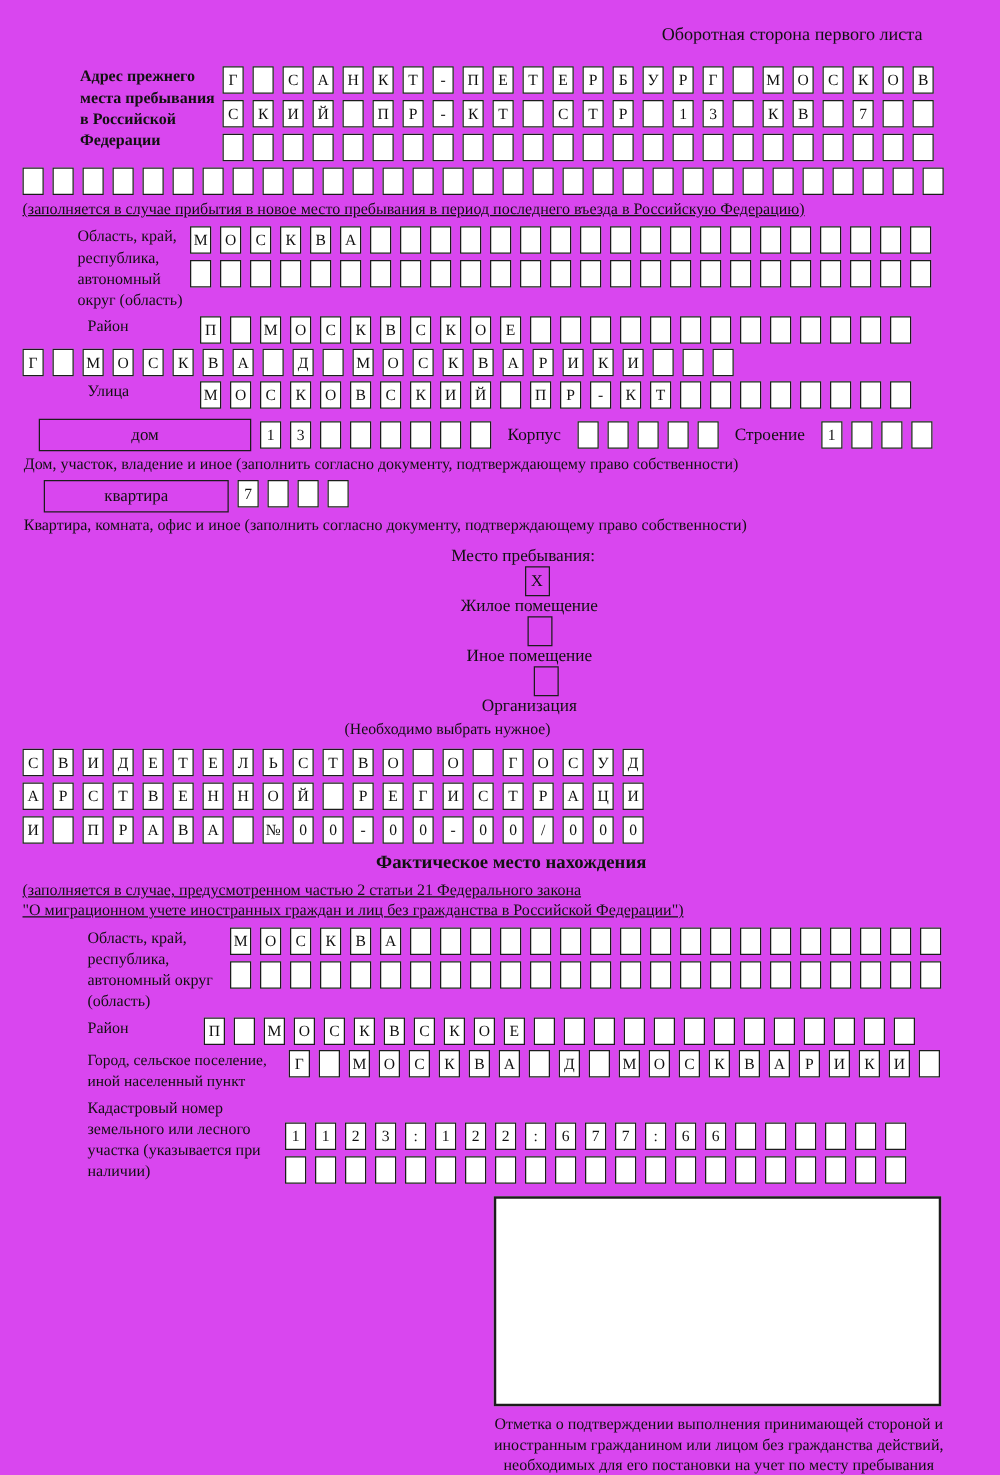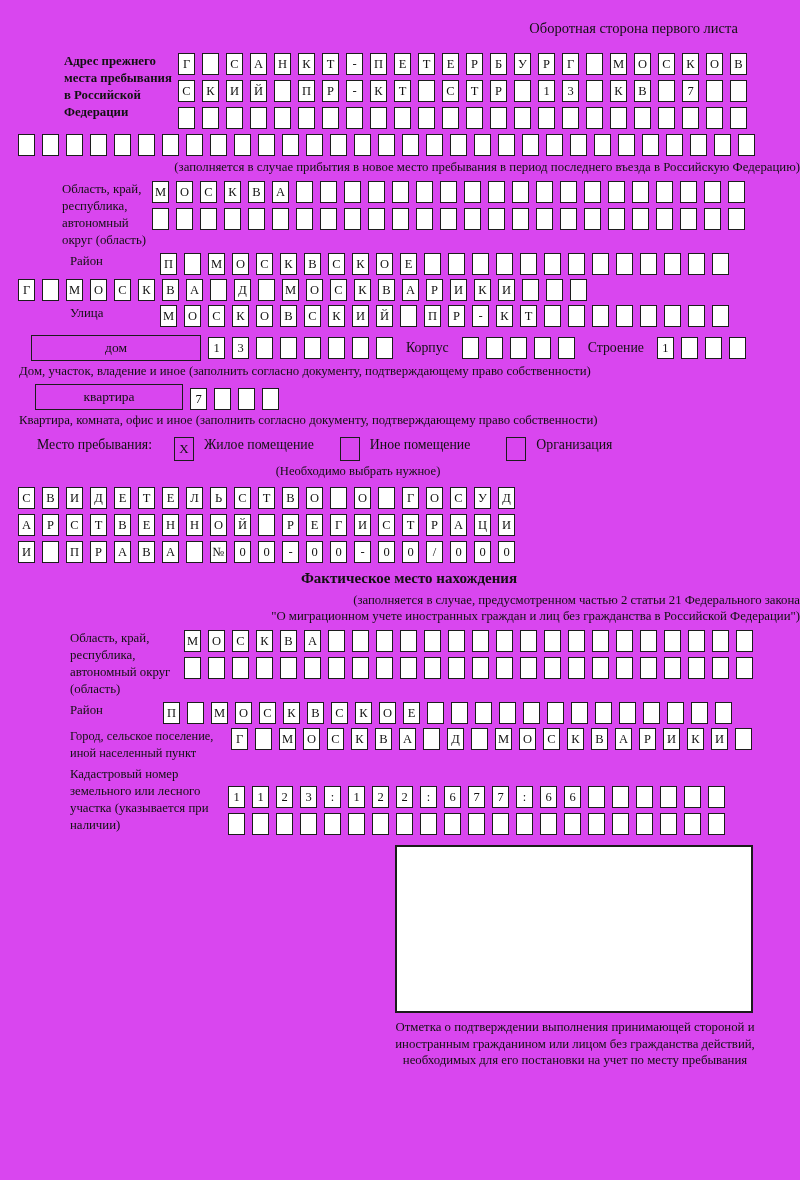--- a/index.html
+++ b/index.html
@@ -26,35 +26,35 @@
   .cellrows { display:flex; flex-direction:column; gap:5px; }
   .cellrow { display:flex; gap:7px; }
   .cell {
     width:17px; height:22px; box-sizing:border-box; flex-shrink:0;
     border:1.6px solid #1c1c1c; background:#fff;
     display:flex; align-items:center; justify-content:center;
     font-size:12.5px; line-height:1;
   }
   .full-row { margin-top:5px; }
 
-  .caption { font-size:12.8px; text-align:right; margin-top:4px; width:782px; }
+  .caption { font-size:12.8px; text-align:left; margin-top:4px; width:782px;text-decoration:underline; }
   .caption-left { font-size:12.8px; margin-top:3px; padding-left:1px; }
   .title { font-weight:bold; text-align:center; font-size:15px; margin-top:7px; width:782px; }
 
   .house-row { display:flex; align-items:center; gap:7px; margin-top:8px; margin-left:13px; }
-  .apt-row   { display:flex; align-items:flex-end; gap:7px; margin-top:5px; margin-left:17px; }
+  .apt-row   { display:flex; align-items:flex-start; gap:7px; margin-top:5px; margin-left:17px; }
   .widebox {
     box-sizing:border-box; border:1.6px solid #1c1c1c; height:26px;
     display:flex; align-items:center; justify-content:center; font-size:13.5px; flex-shrink:0;
   }
   .box-dom { width:170px; }
   .box-kv  { width:148px; }
   .inline-label { font-size:13.8px; margin:0 6px; white-space:nowrap; }
 
-  .stay-row { display:flex; font-size:13.8px; margin-top:9px; padding-left:19px; }
+  .stay-row { display:flex; align-items:center; font-size:13.8px; margin-top:9px; padding-left:19px;flex-direction:column; }
   .checkbox {
     width:20px; height:24px; box-sizing:border-box; border:1.6px solid #1c1c1c;
     display:inline-flex; align-items:center; justify-content:center;
     font-size:13px; flex-shrink:0;
   }
   .stay-gap-a { margin-left:22px; } .stay-lbl { margin-left:10px; }
   .stay-gap-b { margin-left:26px; } .stay-gap-c { margin-left:36px; }
   .small-note { font-size:12.6px; text-align:center; width:680px; margin-top:3px; }
 
   .cad-rows { margin-top:20px; }

